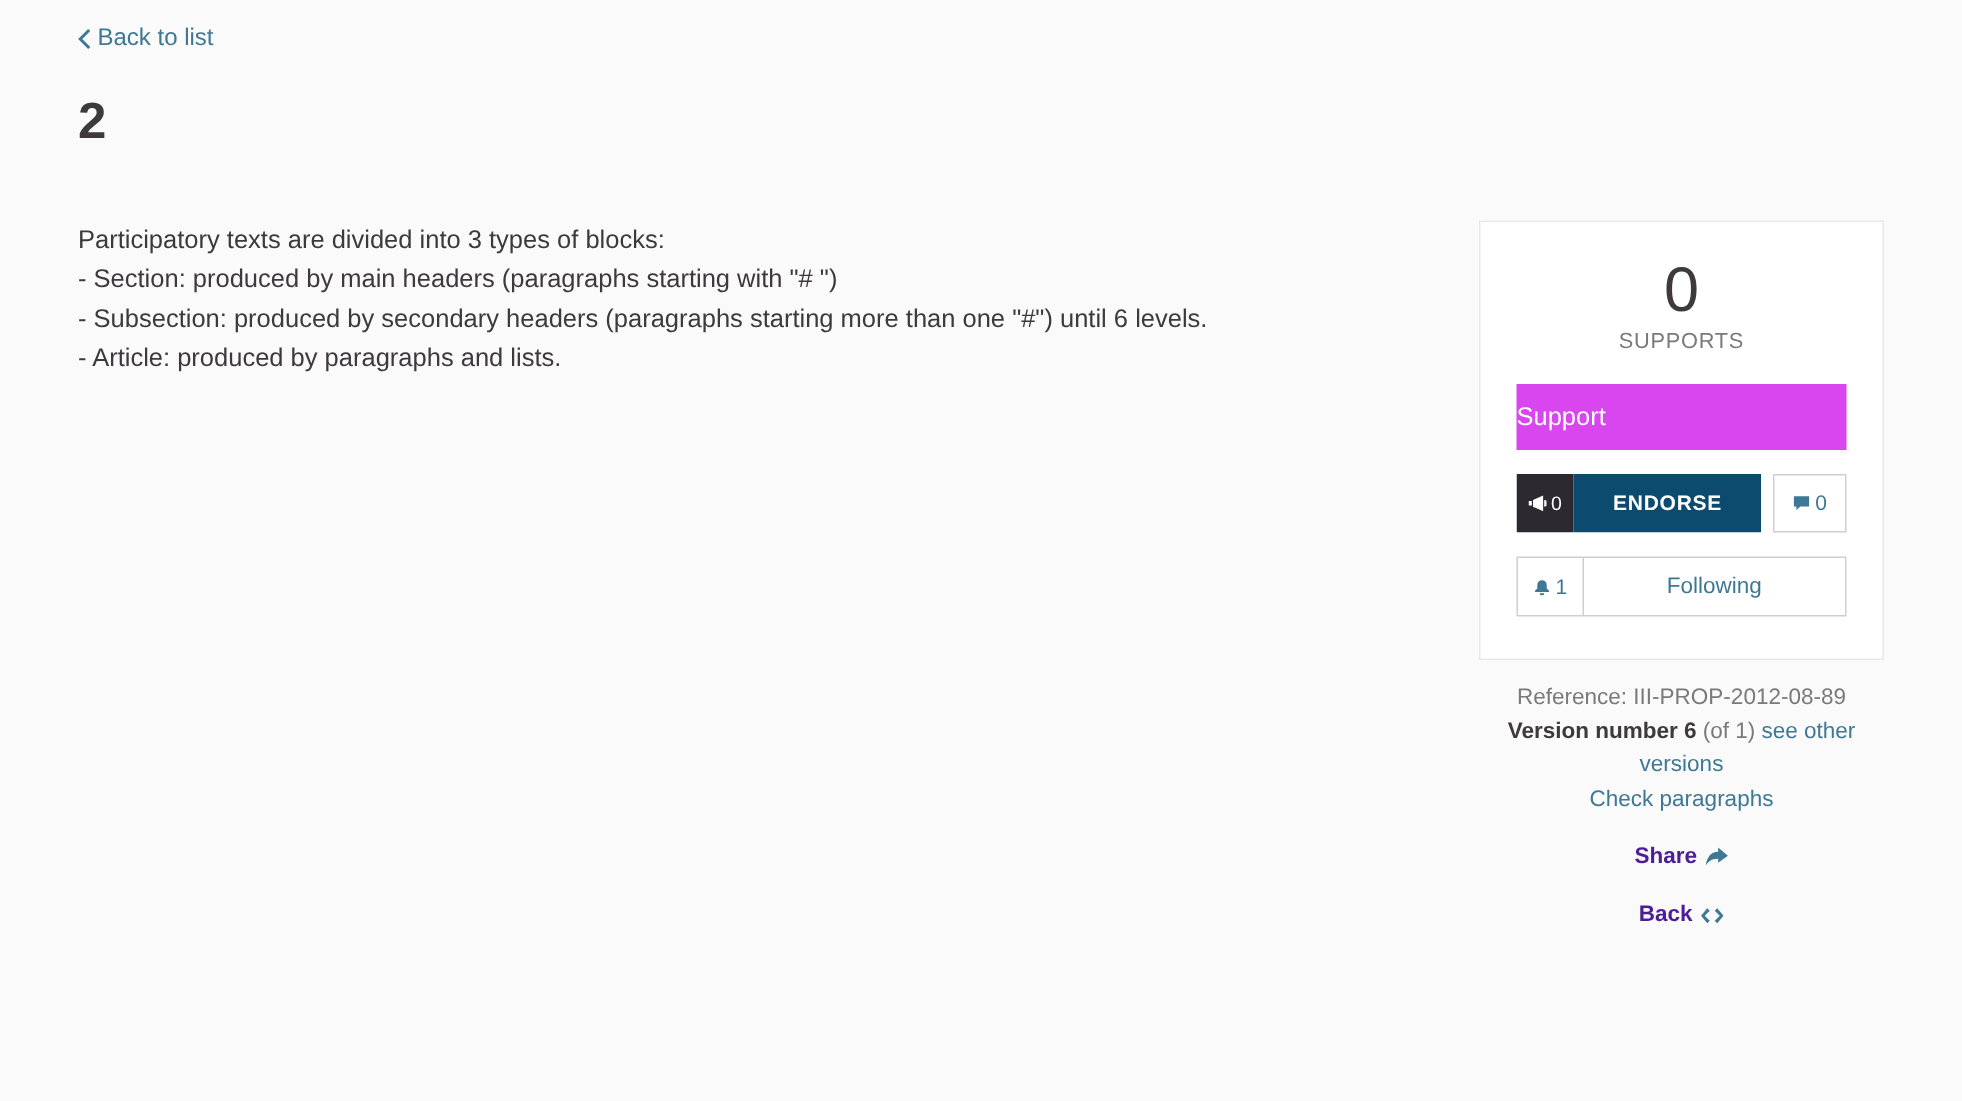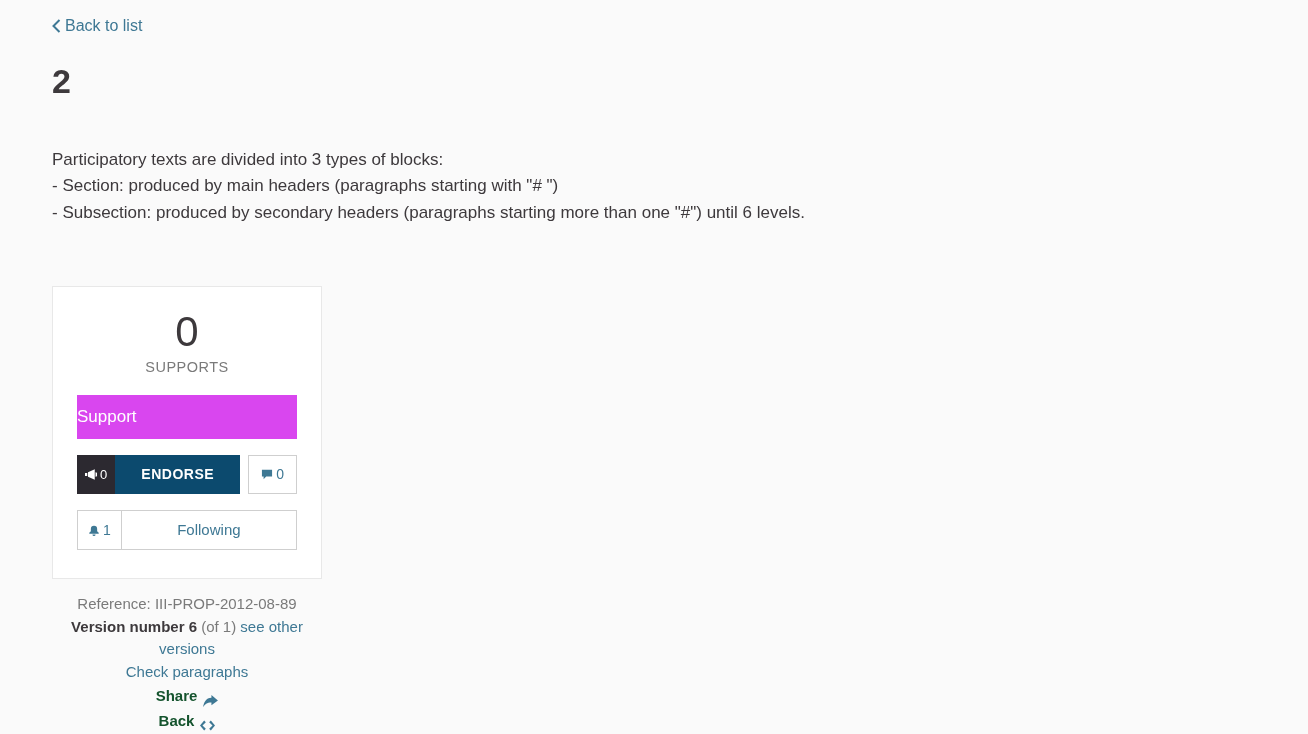--- a/index.html
+++ b/index.html
@@ -35,21 +35,20 @@
   h1.page-title {
     font-size: 34px;
     font-weight: 600;
     color: #3d393c;
     margin-bottom: 40px;
   }
   .columns {
     display: flex;
     gap: 60px;
     align-items: flex-start;
-    flex-direction: column;
   }
   .main-col { flex: 1; }
   .side-col { width: 270px; flex-shrink: 0; }
   .body-text p {
     font-size: 17px;
     color: #3d393c;
     line-height: 1.55;
   }
   .card {
     background: #fff;
@@ -152,27 +151,27 @@
   }
   .meta {
     text-align: center;
     font-size: 15px;
     color: #7a7a7a;
     line-height: 1.5;
   }
   .meta .link { color: #3e7894; cursor: pointer; }
   .meta strong { color: #3d393c; font-weight: 600; }
   .meta .action {
-    color: #14532d;
+    color: #4c1d95;
     font-weight: 600;
     display: inline-flex;
-    align-items: flex-end;
+    align-items: center;
     gap: 6px;
     cursor: pointer;
-    margin-top: 2px;
+    margin-top: 16px;
   }
   .meta .action svg { width: 15px; height: 13px; fill: #3e7894; }
   .meta-line { margin-top: 0; }
   svg.icon-sm { width: 12px; height: 11px; fill: currentColor; }
 </style>
 </head>
 <body>
 
 <div class="page">
 
@@ -185,20 +184,21 @@
   </a>
 
   <h1 class="page-title">2</h1>
 
   <div class="columns">
     <div class="main-col">
       <div class="body-text">
         <p>Participatory texts are divided into 3 types of blocks:</p>
         <p>- Section: produced by main headers (paragraphs starting with "# ")</p>
         <p>- Subsection: produced by secondary headers (paragraphs starting more than one "#") until 6 levels.</p>
+        <p>- Article: produced by paragraphs and lists.</p>
       </div>
     </div>
 
     <div class="side-col">
       <div class="card">
         <div class="supports-count">0</div>
         <div class="supports-label">SUPPORTS</div>
         <button class="btn-support">Support</button>
 
         <div class="row">

